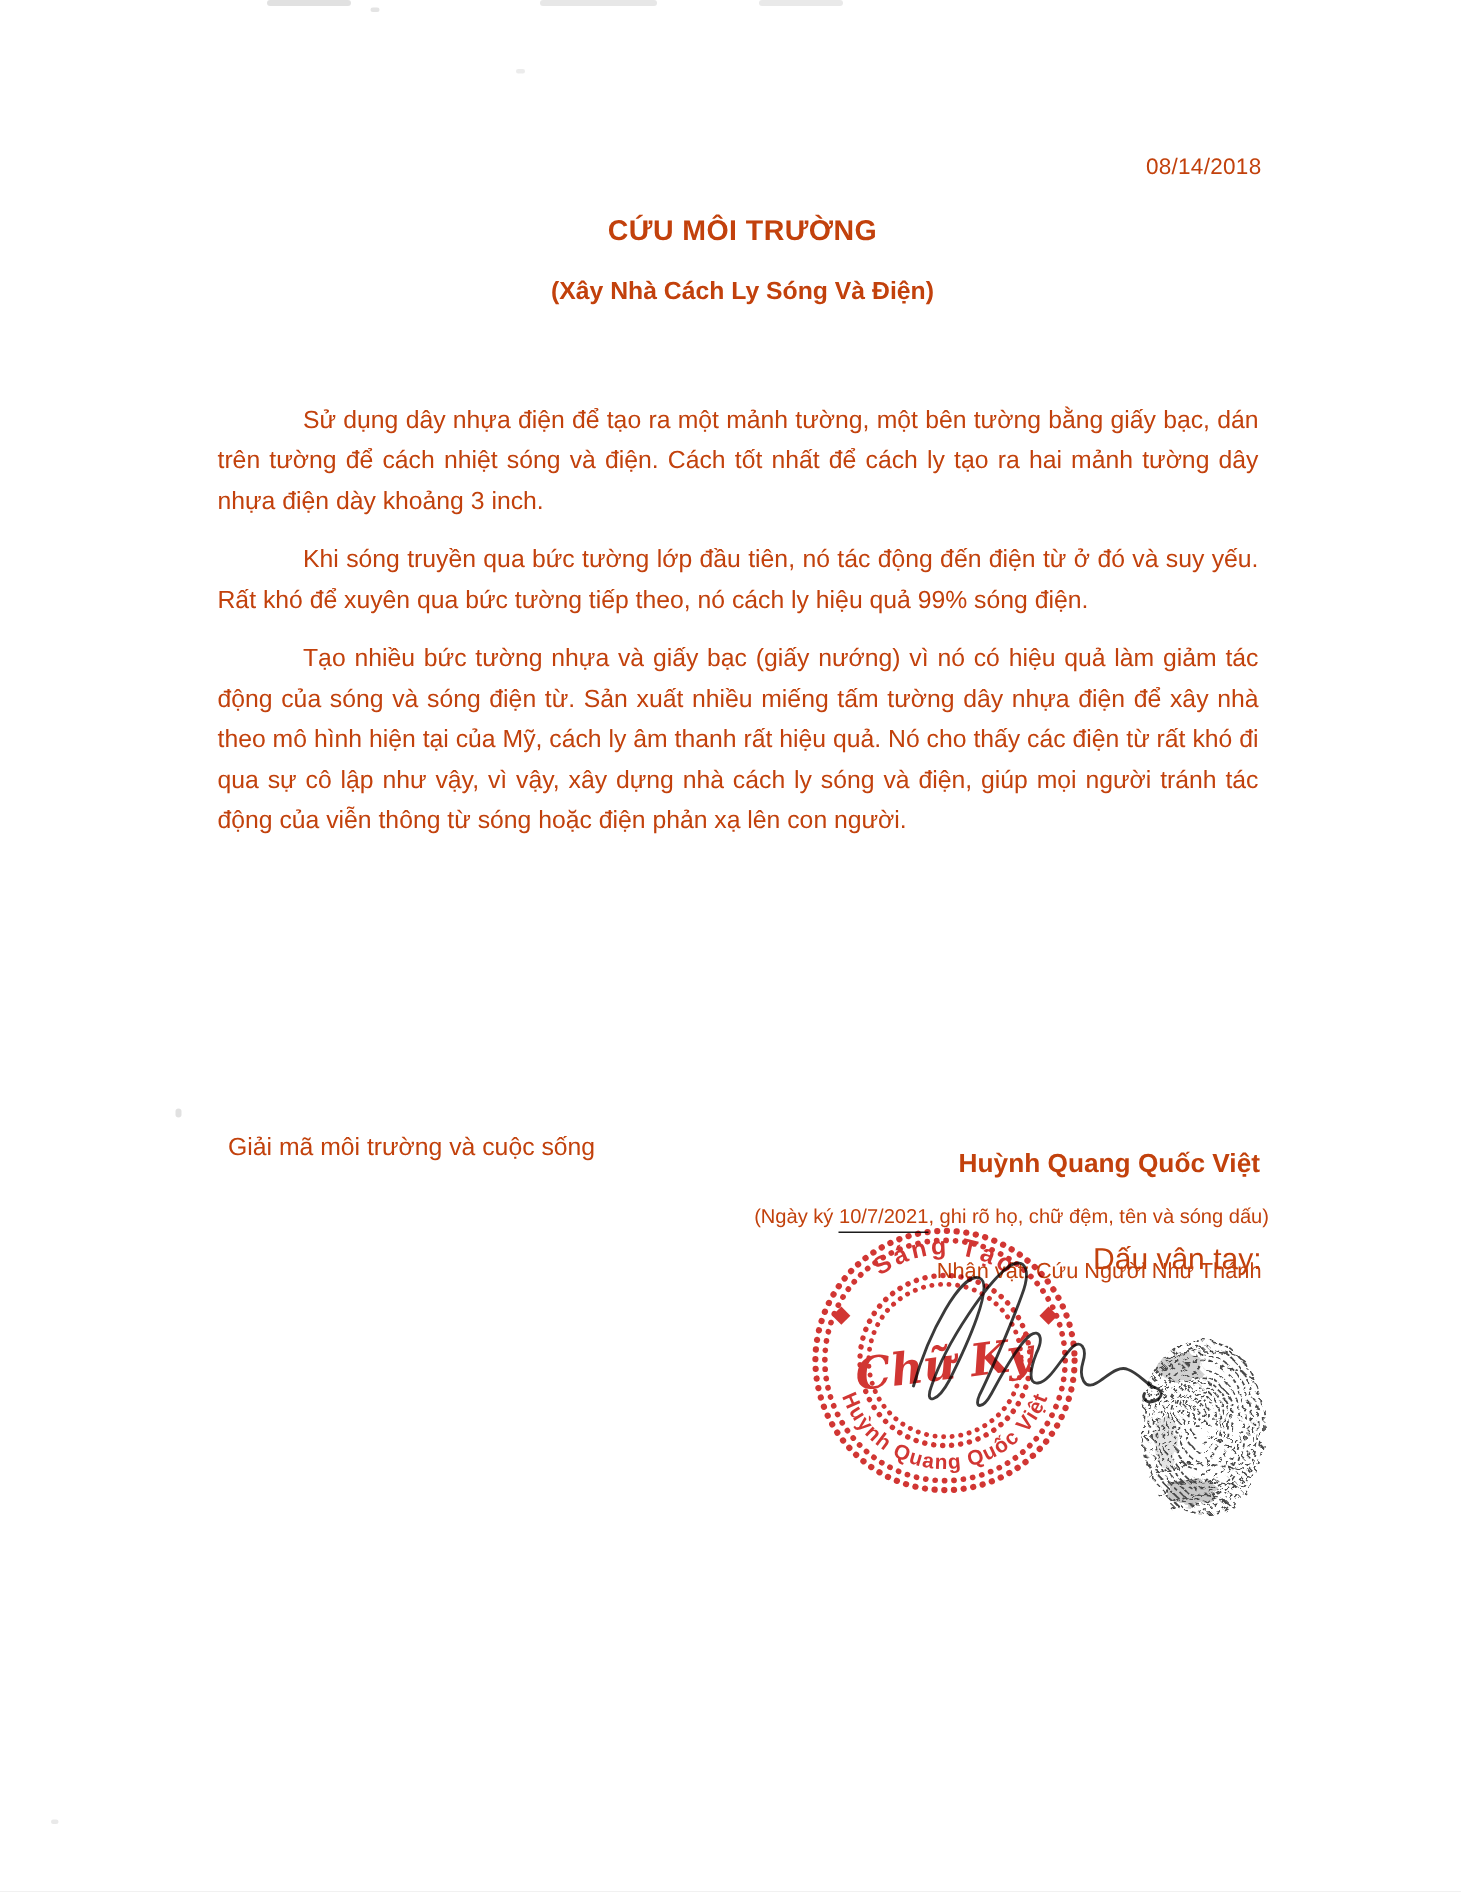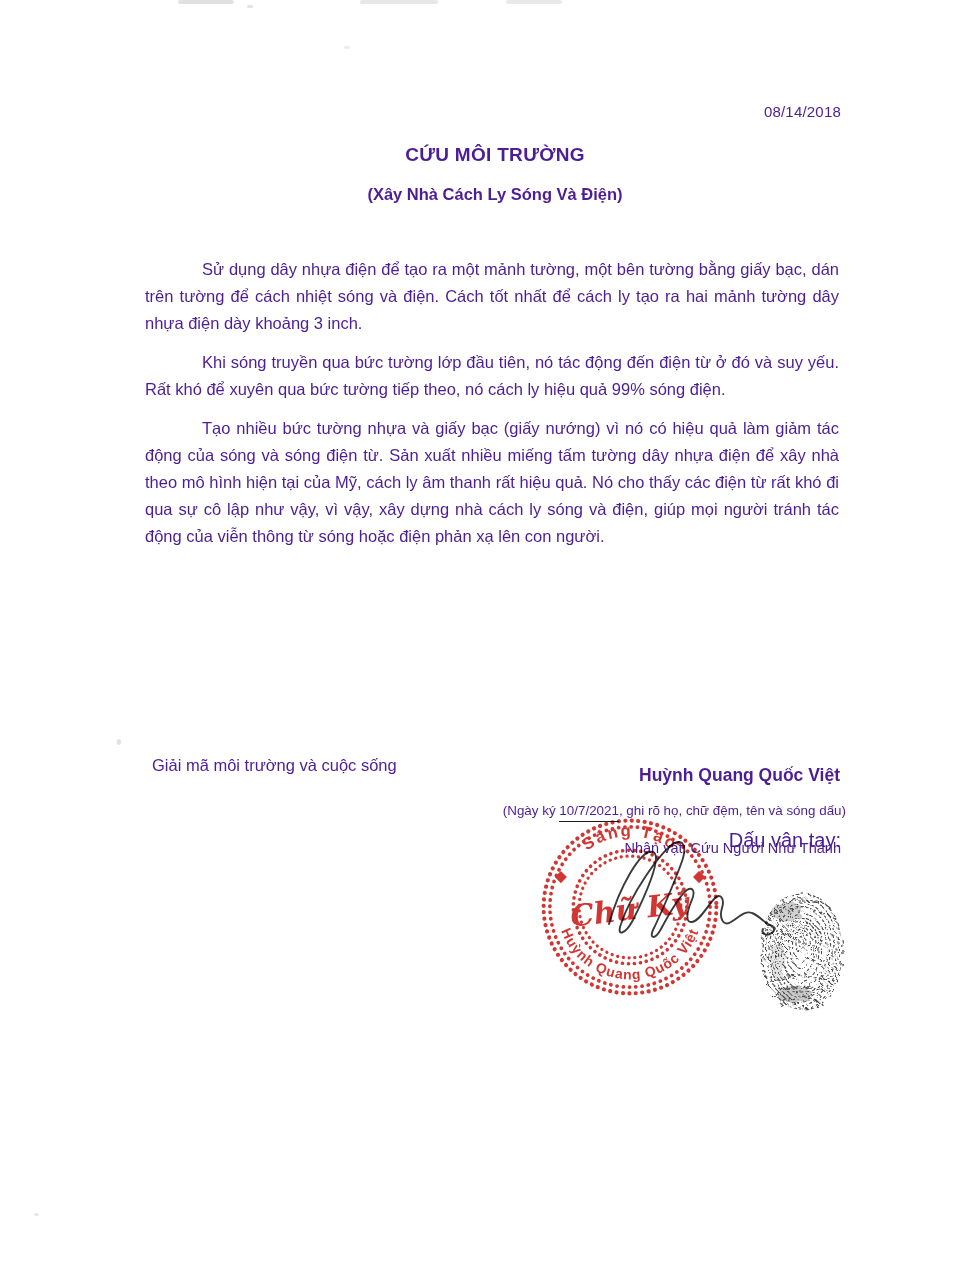--- a/index.html
+++ b/index.html
@@ -2,42 +2,42 @@
 <html><head>
 <meta charset="utf-8">
 <style>
   html,body{margin:0;padding:0;background:#e8e8e8;}
   .page{
     position:relative;
     width:974px;height:1261px;
     margin:0 auto;
     background:#ffffff;
     font-family:"Liberation Sans",sans-serif;
-    color:#4c1d95;
+    color:#c2410c;
     overflow:hidden;
   }
   .doc-date{
     position:absolute;top:103px;right:133px;
     font-size:15px;letter-spacing:0.2px;
   }
   .doc-title{
     position:absolute;top:144px;left:0;width:990px;
     text-align:center;font-size:19px;font-weight:bold;
     letter-spacing:0.3px;margin:0;
   }
   .doc-subtitle{
     position:absolute;top:185px;left:0;width:990px;
     text-align:center;font-size:16.5px;font-weight:bold;margin:0;
   }
   .body-text{
     position:absolute;left:145px;top:256px;width:694px;
     font-size:16.5px;line-height:27px;text-align:justify;
   }
   .para{margin:0 0 12px 0;}
-  .para.indent{text-indent:57px;}
+  .para.indent{text-indent:57px;margin-top:11px;}
   .closing{
     position:absolute;left:152px;top:756px;
     font-size:16.5px;
   }
   .sig-name{
     position:absolute;top:765px;right:134px;
     font-size:17.5px;font-weight:bold;
   }
   .sig-dateline{
     position:absolute;top:803px;right:128px;

